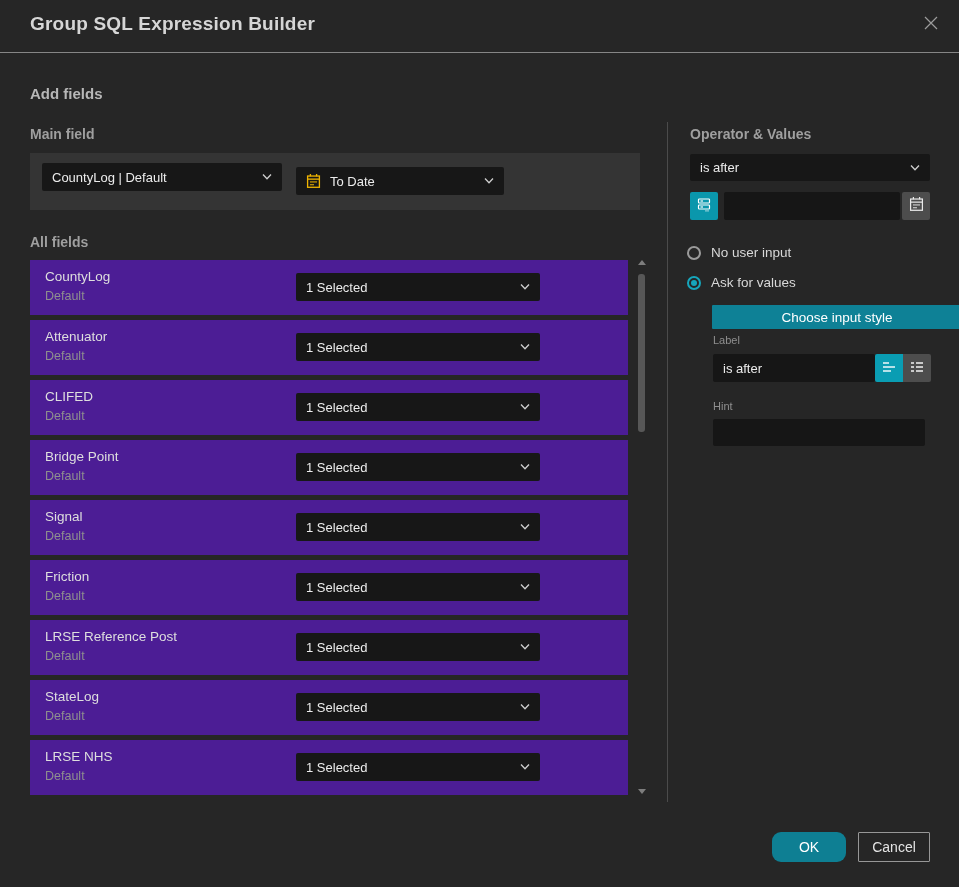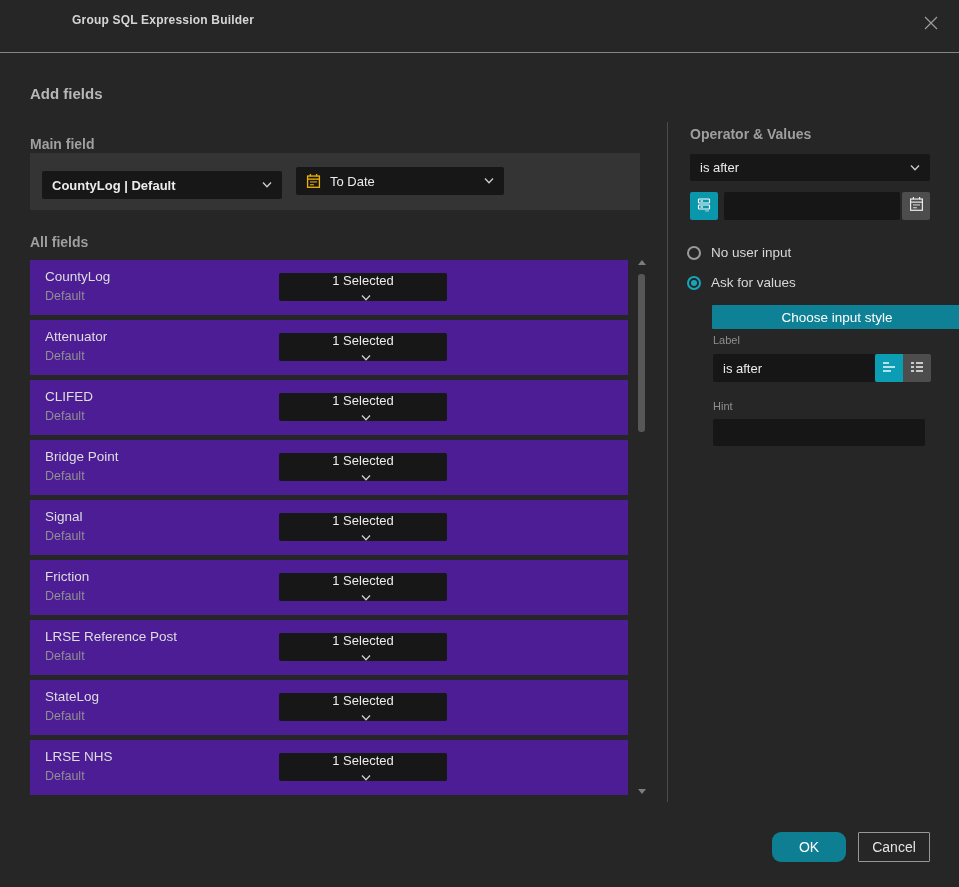--- a/index.html
+++ b/index.html
@@ -5,57 +5,57 @@
   * { margin:0; padding:0; box-sizing:border-box; }
   html,body { background:#1b1b1b; }
   body { font-family:"Liberation Sans", sans-serif; }
 
   .dialog {
     position:relative; width:959px; height:887px;
     background:#262626; overflow:hidden; color:#dcdcdc;
   }
 
   
-  .title { position:absolute; left:30px; top:13px; font-size:12px; font-weight:700; color:#d6d6d6; letter-spacing:.2px;margin-left:42px; }
+  .title { position:absolute; left:30px; top:13px; font-size:19px; font-weight:700; color:#d6d6d6; letter-spacing:.2px; }
   .close-btn { position:absolute; right:16px; top:13px; width:24px; height:24px; display:flex; align-items:center; justify-content:center; cursor:pointer; }
   .title-divider { position:absolute; left:0; top:52px; width:959px; height:1px; background:#868686; }
 
   
   .h-add { position:absolute; left:30px; top:85px; font-size:15px; font-weight:700; color:#b7b7b7; }
   .sec-label { position:absolute; font-size:14px; font-weight:700; color:#9f9f9f; }
-  .lbl-main { left:30px; top:136px; }
+  .lbl-main { left:30px; top:126px; }
   .lbl-all  { left:30px; top:234px; }
   .lbl-op   { left:690px; top:126px; }
 
   
   .select {
     background:#171717; border-radius:2px; height:28px;
     display:flex; align-items:center; padding:0 10px;
     font-size:13px; color:#ececec; cursor:pointer;
   }
   .select .sel-text { flex:1; white-space:nowrap; overflow:hidden; }
   .select svg.chev { flex:none; margin-left:6px; }
   .ibox {
     background:#161616; border:none; border-radius:2px; height:28px;
     color:#ececec; font-size:13px; padding:0 10px; outline:none;
     font-family:"Liberation Sans", sans-serif;
   }
 
   
   .main-panel { position:absolute; left:30px; top:153px; width:610px; height:57px; background:#343434; }
-  .main-panel .dd-field { position:absolute; left:12px;  top:18px; width:240px;font-weight:bold; }
+  .main-panel .dd-field { position:absolute; left:12px;  top:10px; width:240px; }
   .main-panel .dd-type  { position:absolute; left:266px; top:14px; width:208px; }
   .dd-type .cal { margin-right:9px; display:flex; }
 
   
   .rows { position:absolute; left:30px; top:260px; width:598px; }
   .frow { position:relative; width:598px; height:55px; background:#4c1d95; margin-bottom:5px; }
   .frow .fname { position:absolute; left:15px; top:9px;  font-size:13.5px; color:#dedede; }
   .frow .fsub  { position:absolute; left:15px; top:29px; font-size:12.5px; color:#8f8f8f; }
-  .frow .fsel  { position:absolute; left:249px; top:13px; width:168px;flex-direction:column; }
+  .frow .fsel  { position:absolute; left:266px; top:13px; width:244px; }
 
   
   .sbar { position:absolute; left:636px; top:256px; width:12px; height:542px; }
   .sarrow { position:absolute; left:2px; width:0; height:0; border-left:4px solid transparent; border-right:4px solid transparent; }
   .sarrow.up   { top:4px;    border-bottom:5px solid #7d7d7d; }
   .sarrow.down { bottom:4px; border-top:5px solid #7d7d7d; }
   .sthumb { position:absolute; left:2px; top:18px; width:7px; height:158px; background:#575757; border-radius:3px; cursor:pointer; }
 
   
   .vdiv { position:absolute; left:667px; top:122px; width:1px; height:680px; background:#4b4b4b; }

